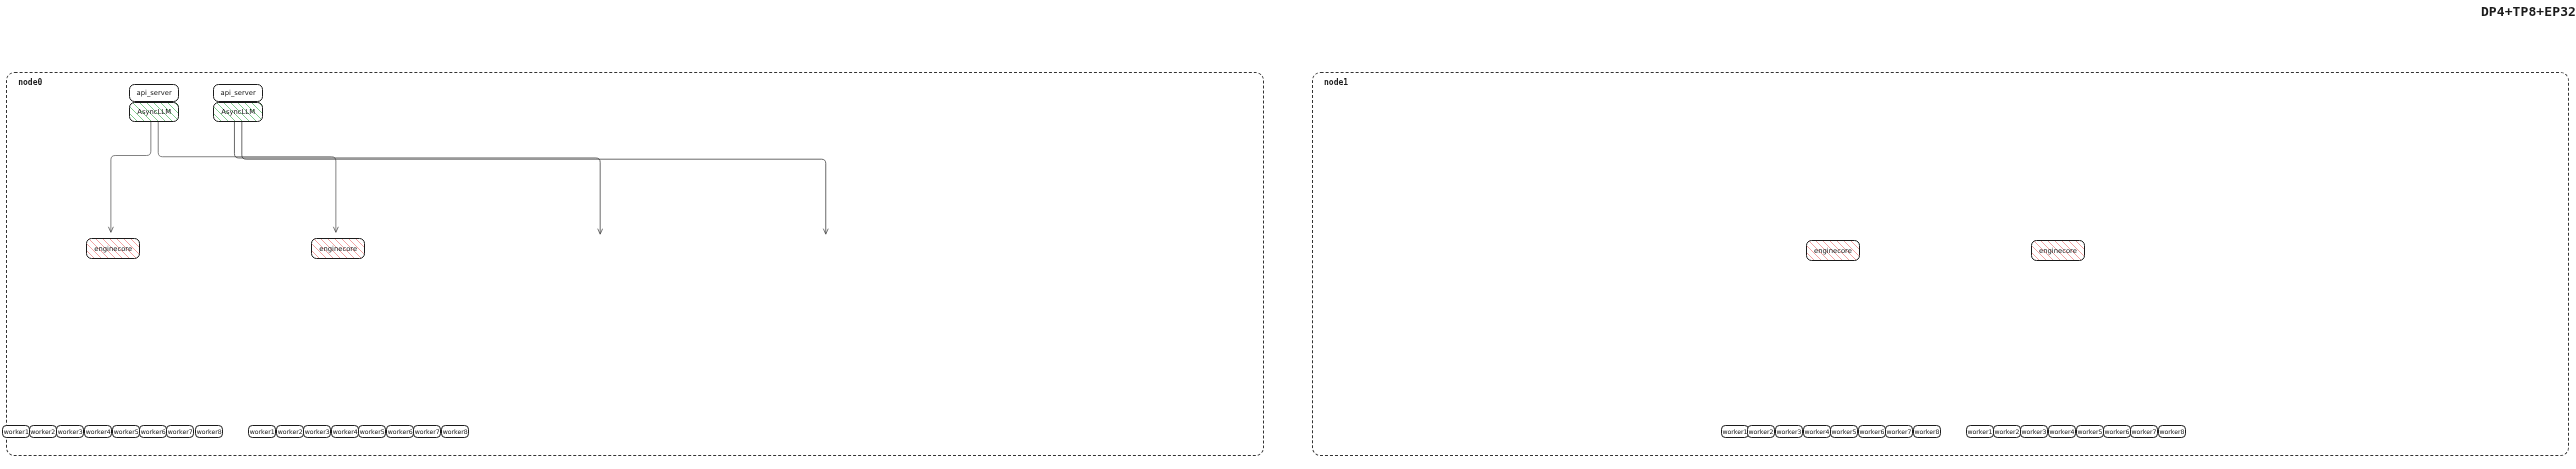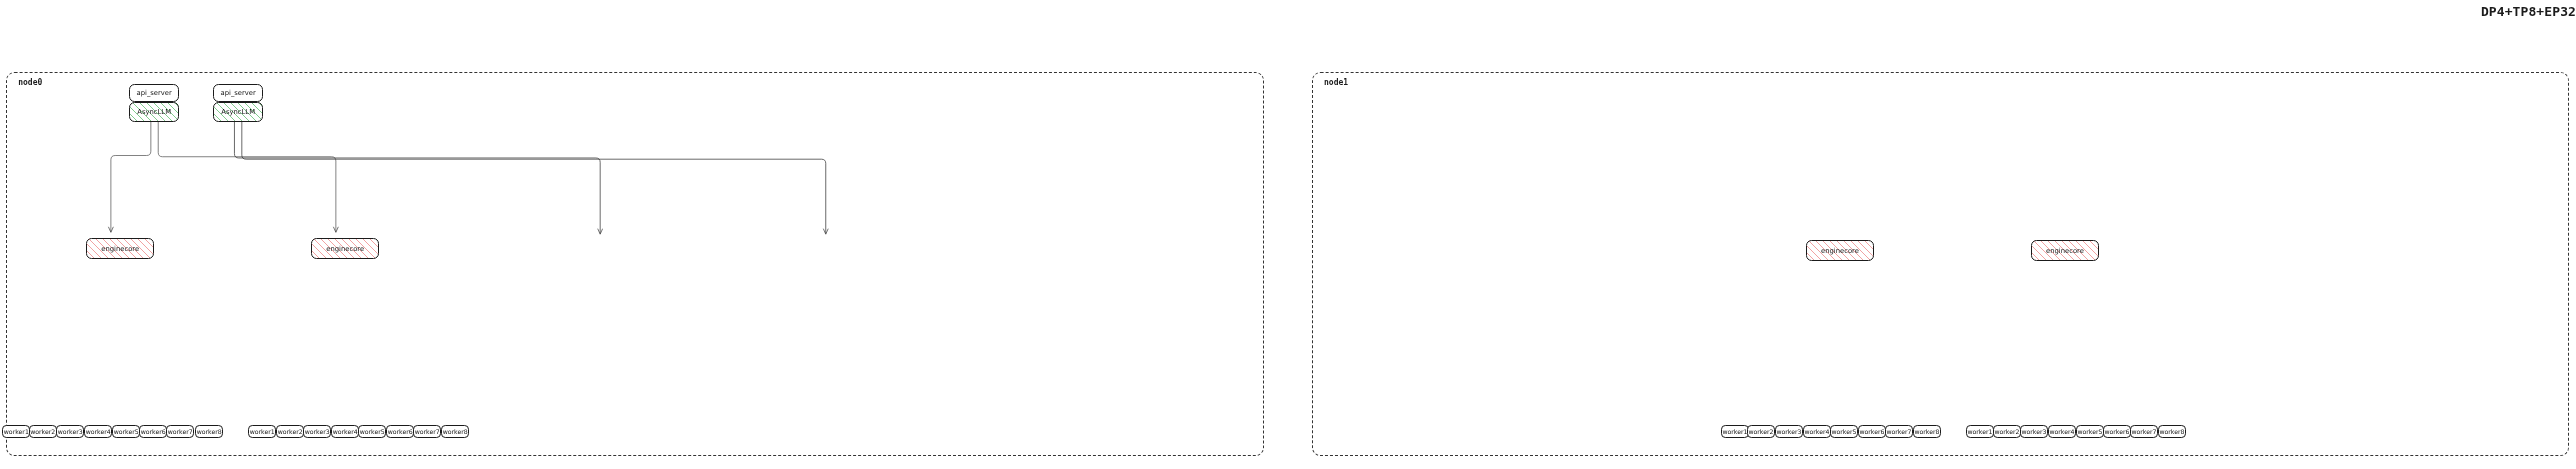--- a/index.html
+++ b/index.html
@@ -99,21 +99,21 @@
 
   .box-label {
     position: relative;
     z-index: 2;
     padding: 0 3.7px;
   }
 
   
   .box.api-server   { width: 50px;  height: 18.5px;  font-size: 6.8px; justify-content: center; }
   .box.async-llm    { width: 50px;  height: 20px;  font-size: 6.8px; }
-  .box.enginecore   { width: 68px;  height: 21px;  font-size: 6.8px; }
+  .box.enginecore   { width: 54px;  height: 21px;  font-size: 6.8px; }
   .box.worker       { width: 28px;  height: 13px;  font-size: 6.2px; border-radius: 4.3px; }
 
   
   #edge-layer {
     position: absolute;
     left: 0;
     top: 0;
     width: 2576px;
     height: 469px;
     pointer-events: none;

